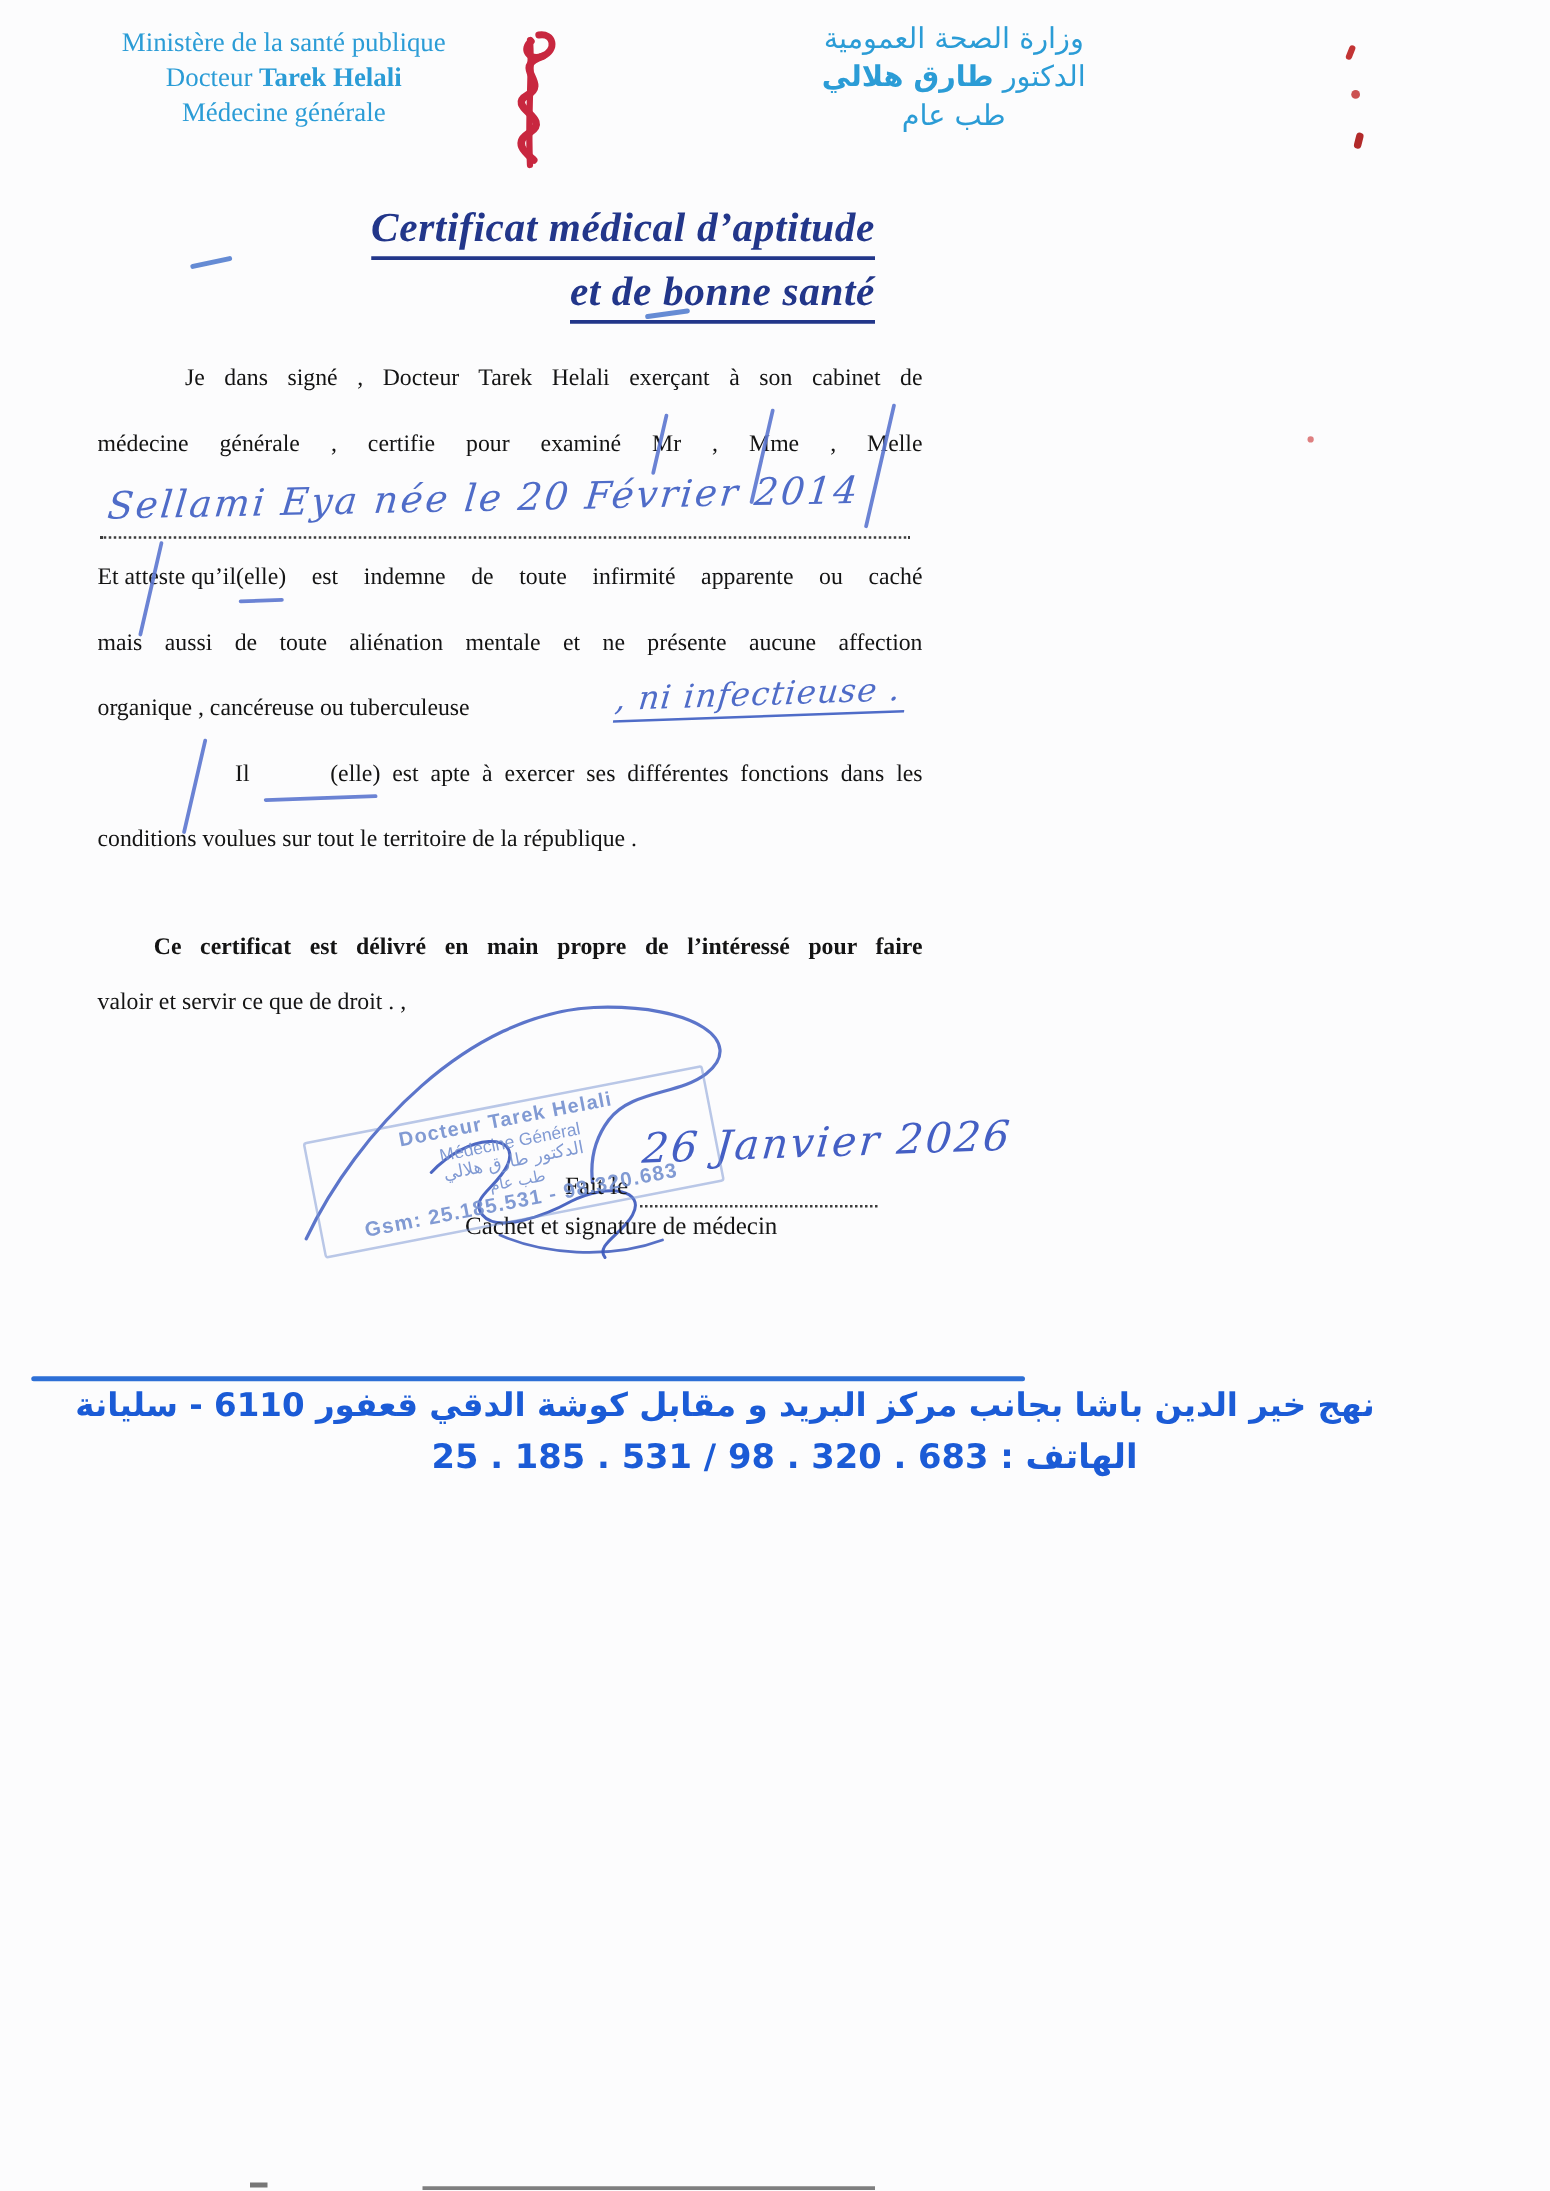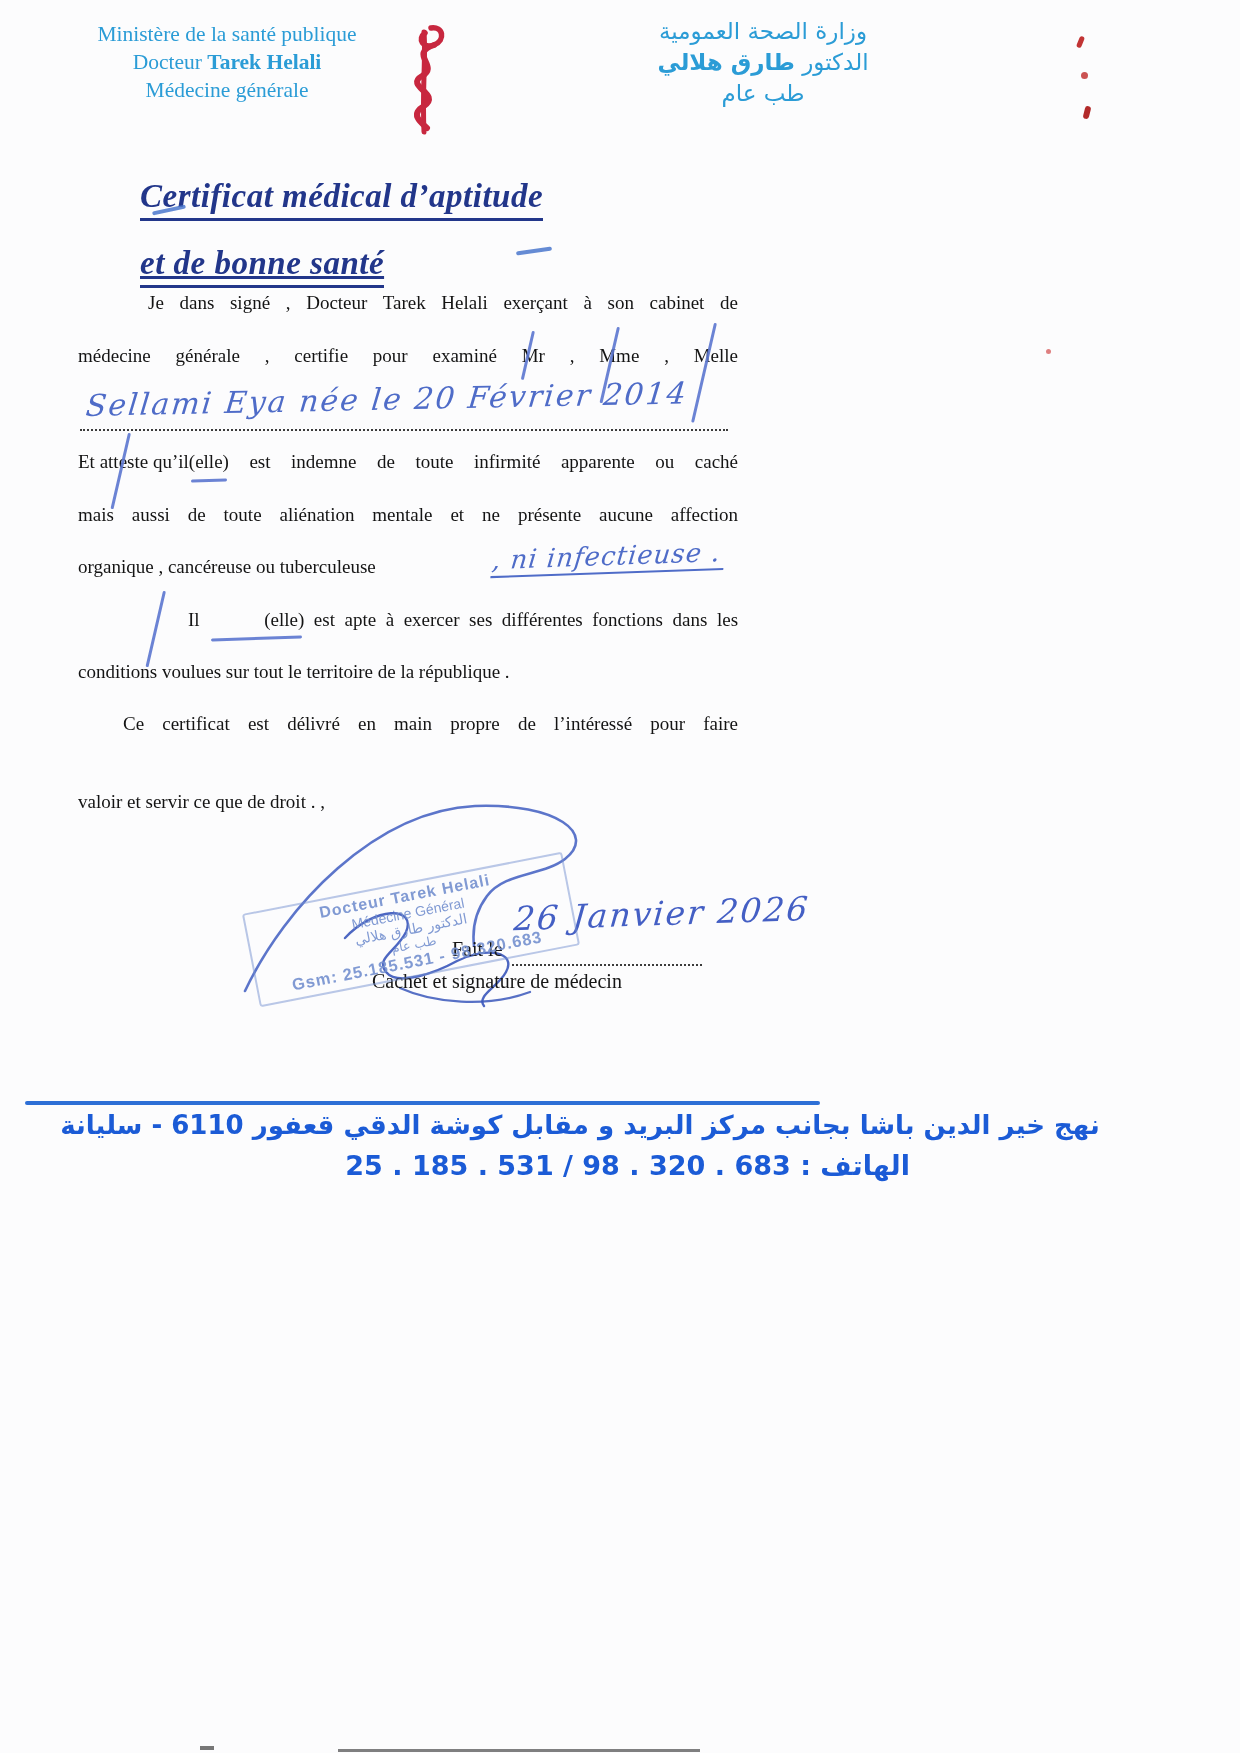--- a/index.html
+++ b/index.html
@@ -20,28 +20,28 @@
     color:#2b9cd6;
   }
   .hdr-right{
     position:absolute;left:598px;top:16px;width:330px;
     text-align:center;font-size:23px;line-height:31px;
     color:#2b9cd6;font-family:"DejaVu Sans", sans-serif;
   }
   .hdr-bold{font-weight:bold;}
   .emblem{position:absolute;left:400px;top:24px;width:48px;height:112px;}
   
-  .title-wrap{position:absolute;left:140px;top:178px;width:560px;text-align:left;}
+  .title-wrap{position:absolute;left:140px;top:165px;width:560px;text-align:right;}
   .title-line{
     display:inline-block;
     font-size:33px;font-weight:bold;font-style:italic;
     color:#22368a;letter-spacing:0.5px;
     border-bottom:3.5px solid #22368a;padding-bottom:3px;
   }
-  .title-line2{margin-top:24px;text-decoration:underline;}
+  .title-line2{margin-top:8px;}
   .hand-dash{position:absolute;height:4px;background:#4a77cc;border-radius:3px;opacity:.85;}
   
   .bline{
     position:absolute;left:78px;width:660px;
     font-size:19px;line-height:30px;color:#141414;
   }
   .just{text-align:justify;text-align-last:justify;}
   .ind1{text-indent:70px;}
   .ind2{text-indent:55px;}
   .ind3{text-indent:45px;}
@@ -177,21 +177,21 @@
   <div class="hand hand-infect">, ni infectieuse .</div>
 
   <div class="bline just ind2" style="top:605px;">
     <span class="slashed sl-med">Il</span>
     <span class="elle-underline">(elle)</span>
     <span>est apte à exercer ses différentes fonctions dans les</span>
   </div>
 
   <div class="bline" style="top:657px;">conditions voulues sur tout le territoire de la république .</div>
 
-  <div class="bline just ind3" style="top:709px;">Ce certificat est délivré en main propre de l’intéressé pour faire</div>
+  <div class="bline just ind3" style="top:743px;font-weight:bold;">Ce certificat est délivré en main propre de l’intéressé pour faire</div>
 
   <div class="bline" style="top:787px;">valoir et servir ce que de droit . ,</div>
 
   <svg class="sig-svg" viewBox="0 0 440 280">
     <path d="M 20 235 C 60 150 150 55 250 50 C 332 47 372 78 340 103 C 318 120 280 116 262 140 C 250 156 247 172 249 190" stroke="#4a66c4" stroke-width="2.6" fill="none" stroke-linecap="round" opacity="0.9"></path>
     <path d="M 120 182 C 150 150 192 150 181 176 C 172 195 150 202 161 216 C 173 231 212 216 232 205 C 262 190 292 196 281 216 C 273 231 251 240 259 250" stroke="#3a57bb" stroke-width="2.4" fill="none" stroke-linecap="round" opacity="0.9"></path>
     <path d="M 175 232 C 208 247 262 252 305 236" stroke="#3a57bb" stroke-width="2.2" fill="none" stroke-linecap="round" opacity="0.85"></path>
   </svg>
 
   <div class="fait-le">Fait le</div>

